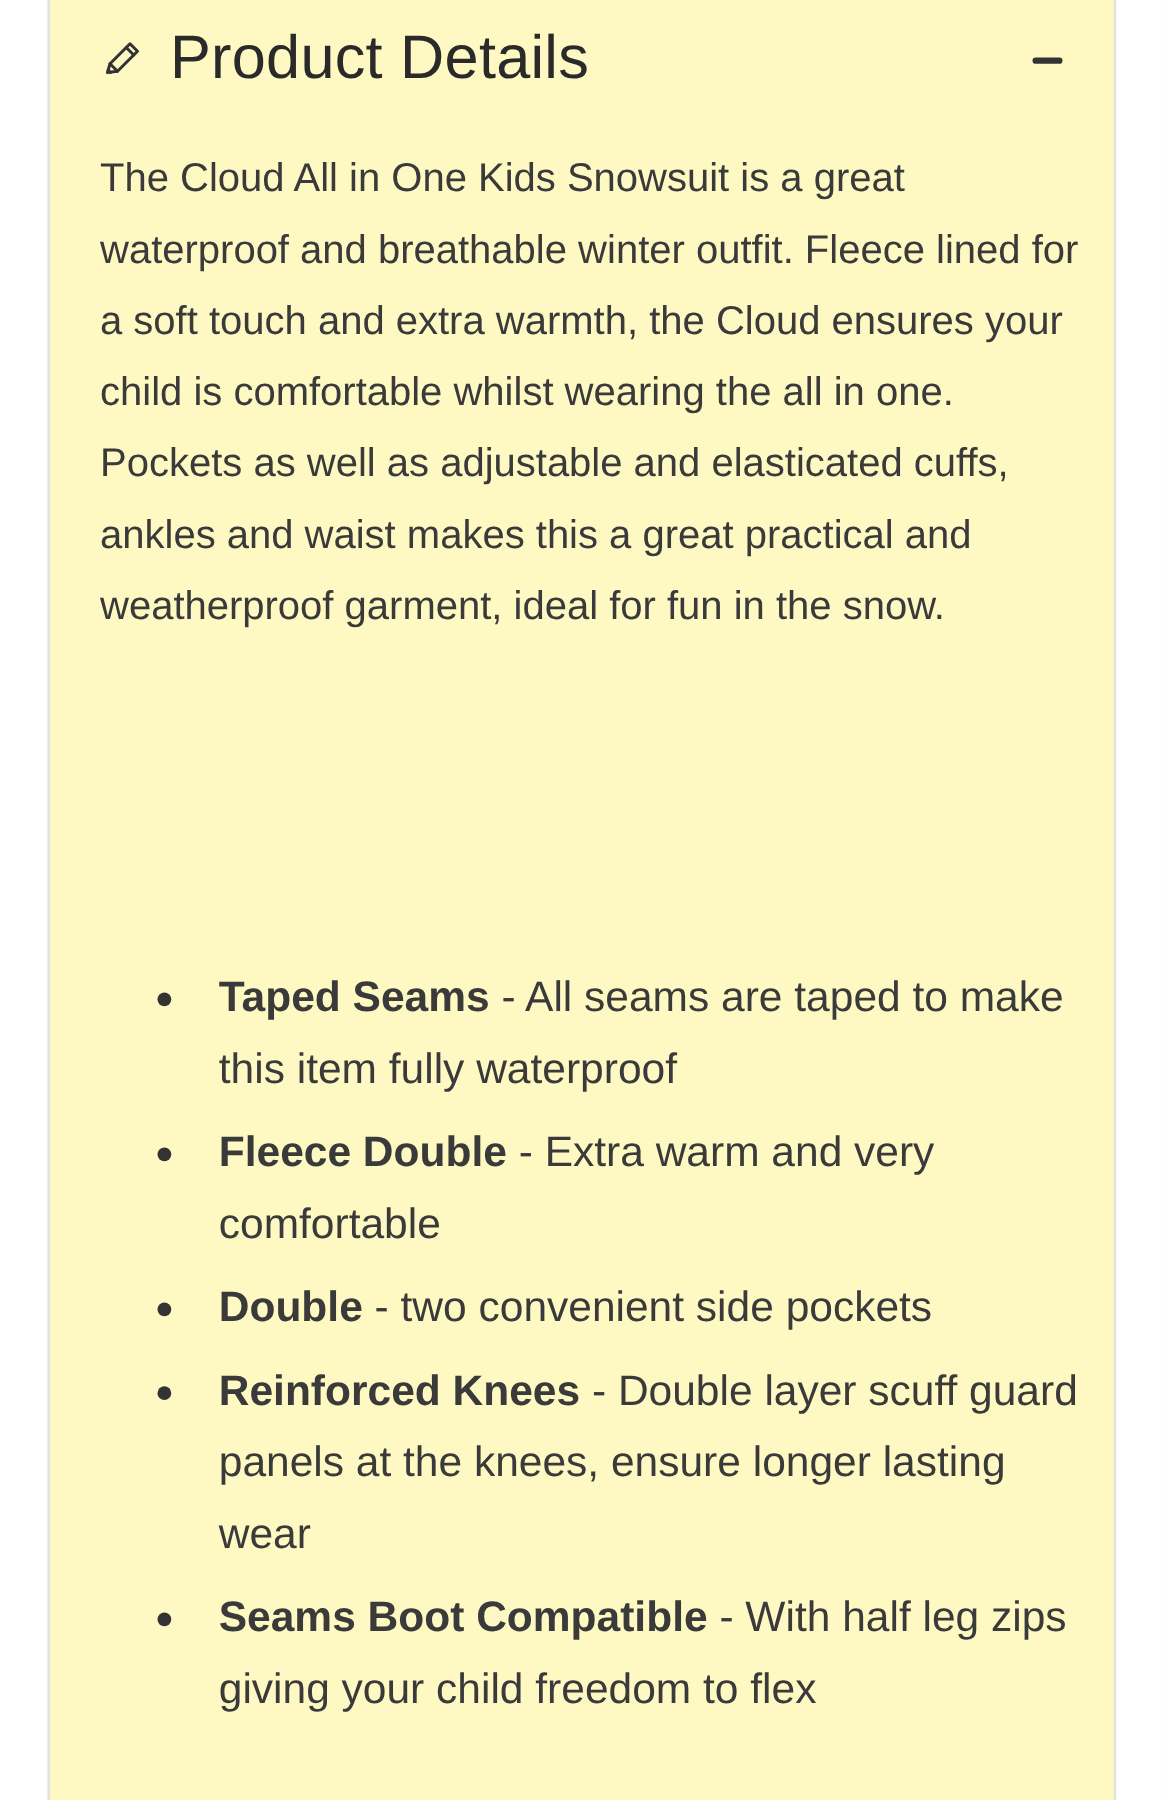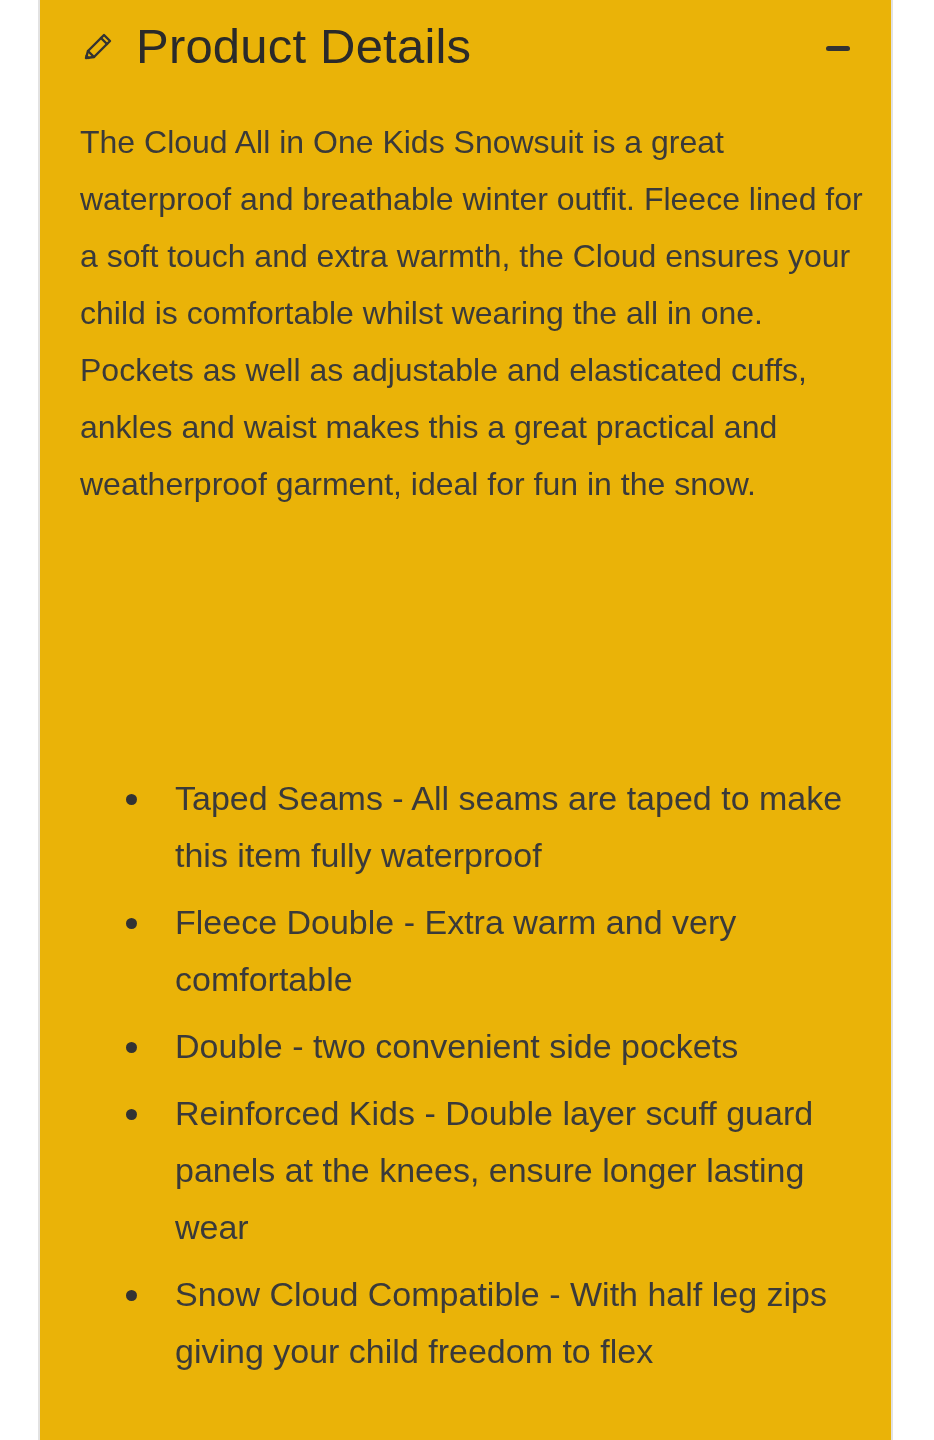--- a/index.html
+++ b/index.html
@@ -17,21 +17,21 @@
     }
     .panel {
       position: absolute;
       left: 38px;
       top: 0;
       width: 855px;
       height: 1440px;
       border-left: 2px solid #e2e2e2;
       border-right: 2px solid #e2e2e2;
       box-sizing: border-box;
-      background: #eab308;
+      background: #fef9c3;
     }
     .header {
       position: absolute;
       left: 0;
       top: 0;
       width: 100%;
       height: 96px;
     }
     .pencil {
       position: absolute;
@@ -98,21 +98,21 @@
     .feature .bullet {
       position: absolute;
       left: 46px;
       top: 24px;
       width: 11px;
       height: 11px;
       border-radius: 50%;
       background: #333333;
     }
     .feature .name {
-      font-weight: 400;
+      font-weight: 700;
       color: #3a3a3a;
     }
   </style>
 </head>
 <body>
 
 <div class="panel">
   <div class="header">
     <span class="pencil">
       <svg width="34" height="34" viewBox="0 0 34 34" fill="none" stroke="#333" stroke-width="2.4" stroke-linejoin="round" stroke-linecap="round">
@@ -138,20 +138,20 @@
     <li class="feature">
       <span class="bullet"></span>
       <span class="name">Fleece Double</span><span> - </span><span>Extra warm and very comfortable</span>
     </li>
     <li class="feature">
       <span class="bullet"></span>
       <span class="name">Double</span><span> - </span><span>two convenient side pockets</span>
     </li>
     <li class="feature">
       <span class="bullet"></span>
-      <span class="name">Reinforced Kids</span><span> - </span><span>Double layer scuff guard panels at the knees, ensure longer lasting wear</span>
+      <span class="name">Reinforced Knees</span><span> - </span><span>Double layer scuff guard panels at the knees, ensure longer lasting wear</span>
     </li>
     <li class="feature">
       <span class="bullet"></span>
-      <span class="name">Snow Cloud Compatible</span><span> - </span><span>With half leg zips giving your child freedom to flex</span>
+      <span class="name">Seams Boot Compatible</span><span> - </span><span>With half leg zips giving your child freedom to flex</span>
     </li>
   </ul>
 </div>
 
 </body></html>

